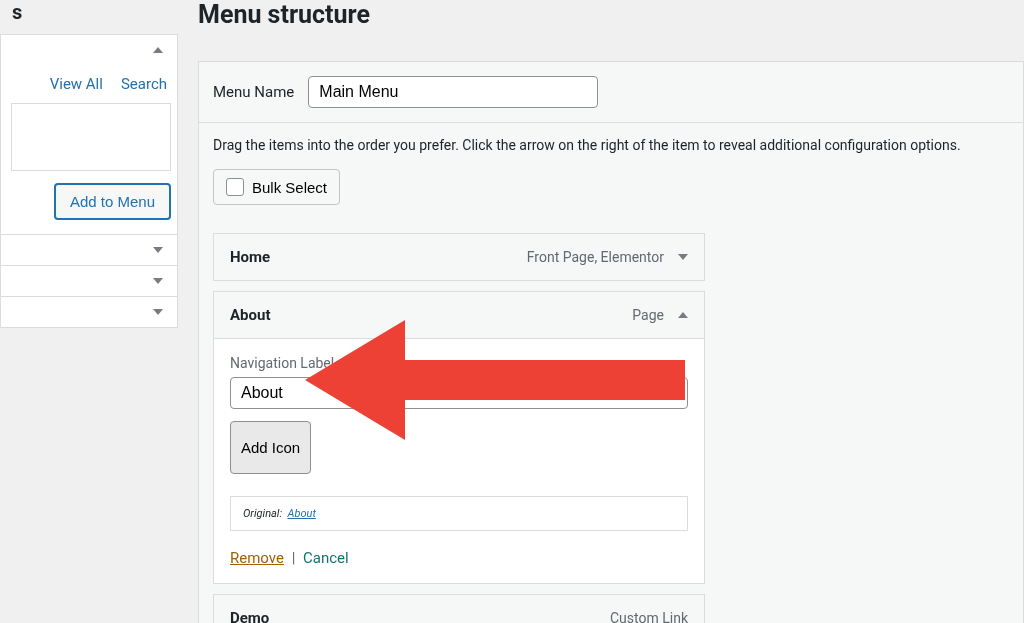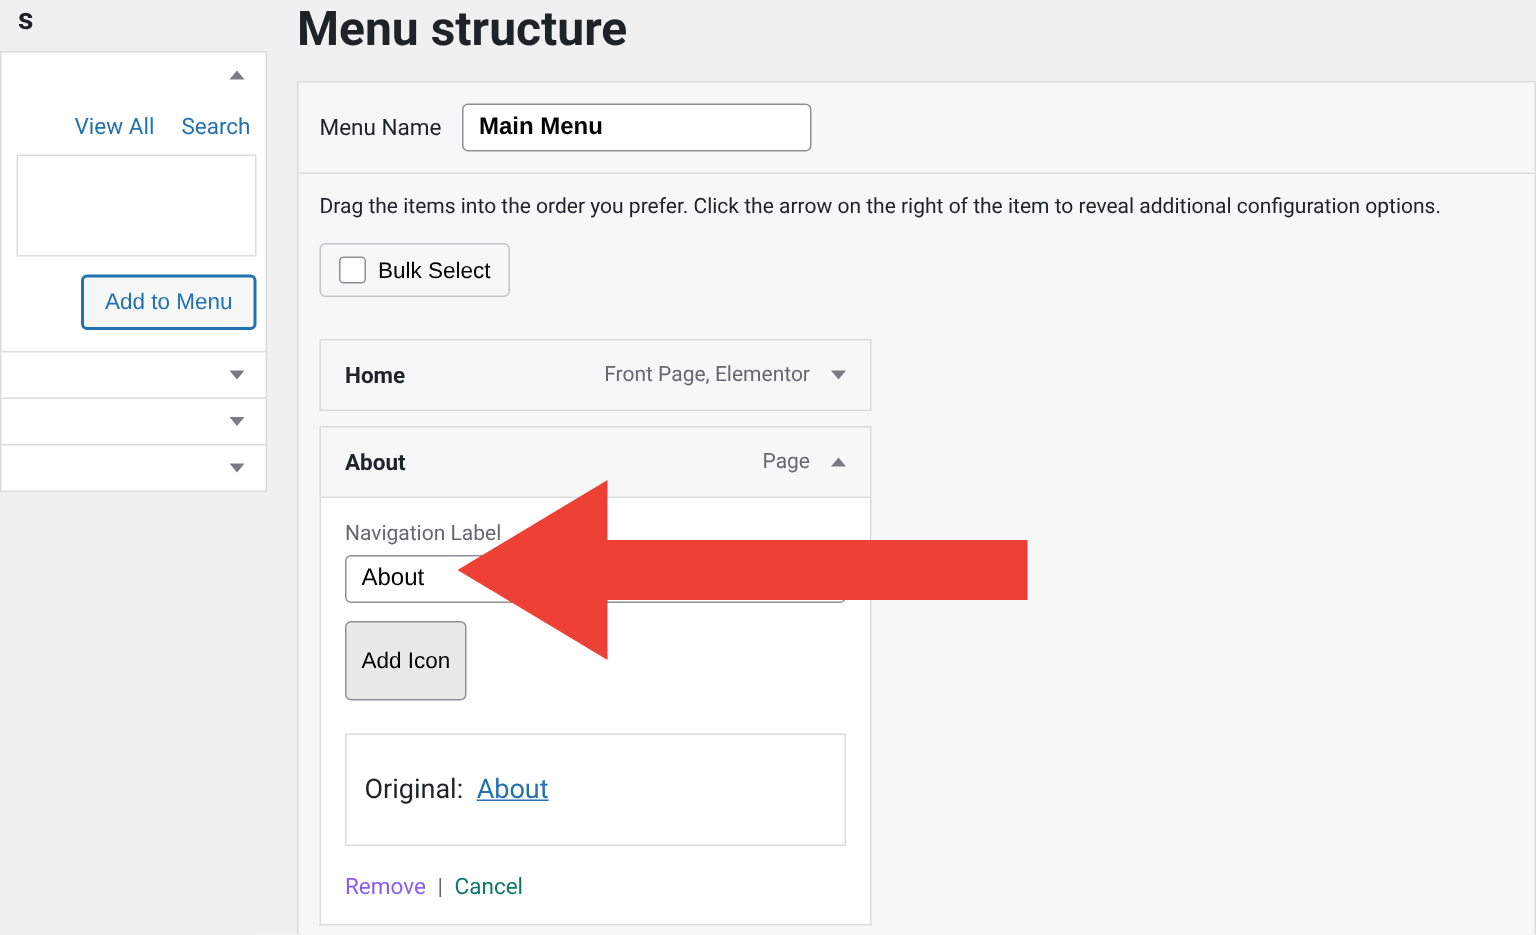--- a/index.html
+++ b/index.html
@@ -77,43 +77,42 @@
   .caret-up {
     border-top: none;
     border-bottom: 6px solid #787c82;
   }
   
   .main {
     flex: 1;
     padding-left: 20px;
   }
   .main h1 {
-    font-size: 32px;
+    font-size: 25px;
     font-weight: 700;
-    margin-bottom: 16px;
+    margin-bottom: 32px;
   }
   .panel {
     border: 1px solid #dcdcde;
     background: #f6f7f7;
   }
   .menu-name-row {
     display: flex;
     align-items: center;
     padding: 14px 14px;
     gap: 14px;
     border-bottom: 1px solid #dcdcde;
   }
   .menu-name-row label { font-size: 15px; }
   .menu-name-row input {
-    width: 233px;
+    width: 290px;
     padding: 6px 10px;
     font-size: 16px;
     border: 1px solid #8c8f94;
     border-radius: 4px;
-    font-weight: bold;
   }
   .panel-body { padding: 14px 14px 40px; }
   .instructions {
     font-size: 14px;
     color: #1d2327;
     margin-bottom: 16px;
   }
   .bulk-select {
     display: inline-flex;
     align-items: center;
@@ -126,21 +125,21 @@
     cursor: pointer;
   }
   .bulk-select .cb {
     width: 18px; height: 18px;
     border: 1px solid #8c8f94;
     border-radius: 3px;
     background: #fff;
   }
   .menu-items { margin-top: 28px; }
   .menu-item {
-    width: 368px;
+    width: 492px;
     margin-bottom: 10px;
   }
   .item-bar {
     background: #f6f7f7;
     border: 1px solid #dcdcde;
     display: flex;
     align-items: center;
     justify-content: space-between;
     padding: 14px 16px;
   }
@@ -168,26 +167,27 @@
     border-radius: 4px;
     padding: 17px 10px;
     font-size: 15px;
     cursor: pointer;
   }
   .move-row { margin-top: 12px; font-size: 15px; }
   .move-row a { color:#2271b1; text-decoration: underline; cursor:pointer; margin: 0 4px; }
   .original-box {
     margin-top: 22px;
     border: 1px solid #dcdcde;
-    padding: 26px 12px;
-    font-size: 18px;
+    padding: 10px 12px;
+    font-size: 11px;
+    font-style: italic;
   }
   .original-box a { color:#2271b1; text-decoration: underline; }
   .actions { margin-top: 18px; font-size: 15px; }
-  .actions .remove { color:#8b5cf6; cursor:pointer; }
+  .actions .remove { color:#a16207; text-decoration: underline; cursor:pointer; }
   .actions .sep { color:#646970; padding: 0 4px; }
   .actions .cancel { color:#0f766e; cursor:pointer;text-align:center; }
   
   .arrow-overlay {
     position: absolute;
     left: 305px;
     top: 320px;
     pointer-events: none;
   }
 </style>

